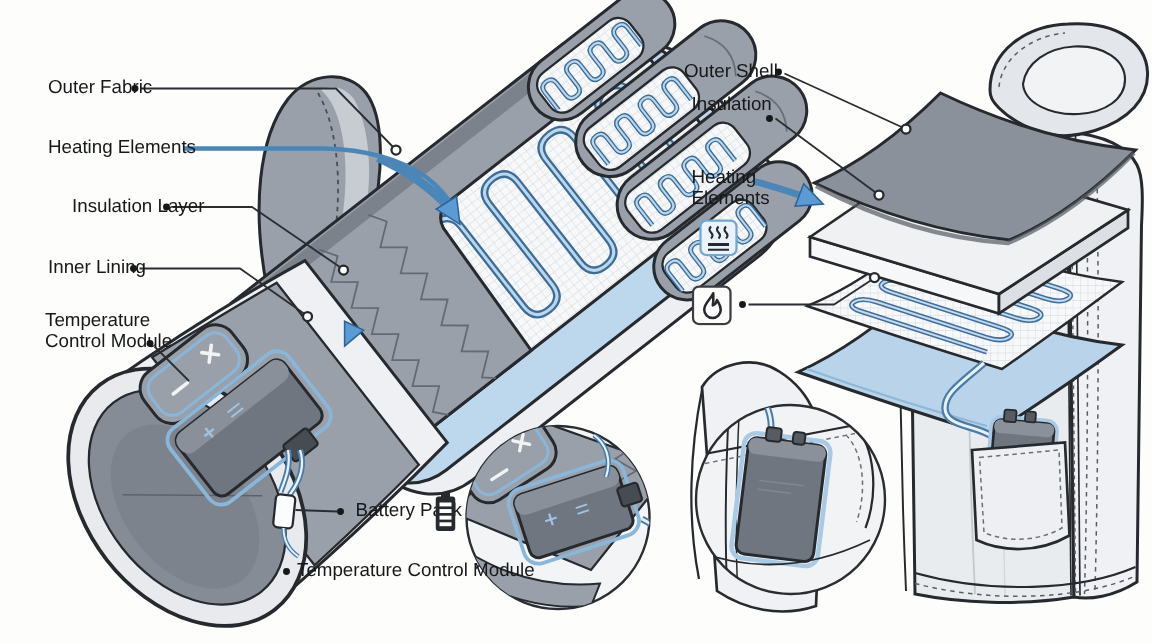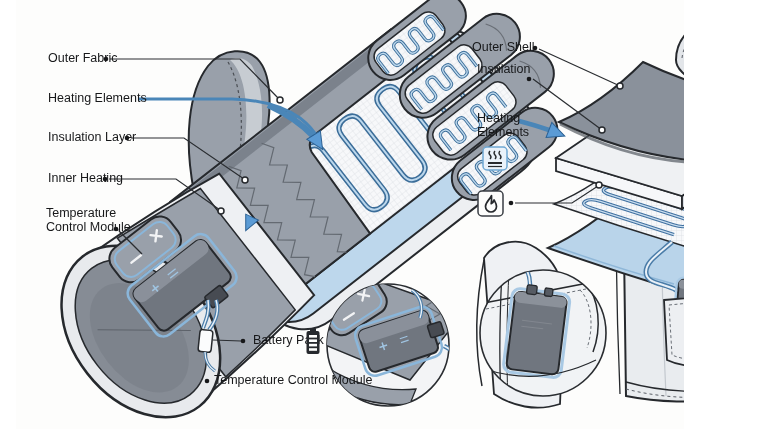--- a/index.html
+++ b/index.html
@@ -1,18 +1,18 @@
 <!DOCTYPE html>
 <html><head>
 <meta charset="utf-8">
 <style>
   html,body{margin:0;padding:0;background:#fff;}
   .canvas{
-    position:relative;width:668px;height:429px;overflow:hidden;
-    background:#fdfdfc;font-family:"Liberation Sans",sans-serif;margin-left:16px;
+    position:relative;width:768px;height:429px;overflow:hidden;
+    background:#fdfdfc;font-family:"Liberation Sans",sans-serif;
   }
   .art{position:absolute;left:0;top:0;}
   .lbl{
     position:absolute;font-size:12.5px;line-height:13.5px;
     font-weight:500;color:#17181a;white-space:nowrap;
   }
   .lbl.wrap{white-space:normal;}
   .icon-box{position:absolute;}
 </style>
 </head>
@@ -282,22 +282,22 @@
         <rect x="524" y="287" width="8" height="8" rx="2" fill="#565b63" stroke="#26292d" stroke-width="1.3"></rect>
         <path d="M505,322 h30 M505,328 h22" stroke="#82878f" stroke-width="1"></path>
       </g>
       <path d="M466,368 Q522,388 580,360" stroke="#26292d" stroke-width="1.2" fill="none"></path>
     </g>
   </g>
 </svg>
 
 <div class="lbl" style="left:32px;top:52px">Outer Fabric</div>
 <div class="lbl" style="left:32px;top:92px">Heating Elements</div>
-<div class="lbl" style="left:32px;top:131px">Insulation Layer</div>
-<div class="lbl" style="left:32px;top:172px">Inner Heating</div>
+<div class="lbl" style="left:48px;top:131px">Insulation Layer</div>
+<div class="lbl" style="left:32px;top:172px">Inner Lining</div>
 <div class="lbl wrap" style="left:30px;top:207px;width:94px">Temperature Control Module</div>
 <div class="lbl" style="left:237px;top:334px">Battery Pack</div>
 <div class="lbl" style="left:198px;top:374px">Temperature Control Module</div>
 <div class="lbl" style="left:456px;top:41px">Outer Shell</div>
 <div class="lbl" style="left:461px;top:63px">Insulation</div>
 <div class="lbl wrap" style="left:461px;top:112px;width:64px">Heating Elements</div>
 
 <div class="icon-box" style="left:289px;top:327px">
   <svg width="16" height="28" viewBox="0 0 16 28">
     <rect x="5" y="1" width="6" height="4" rx="1" fill="#26292d"></rect>

